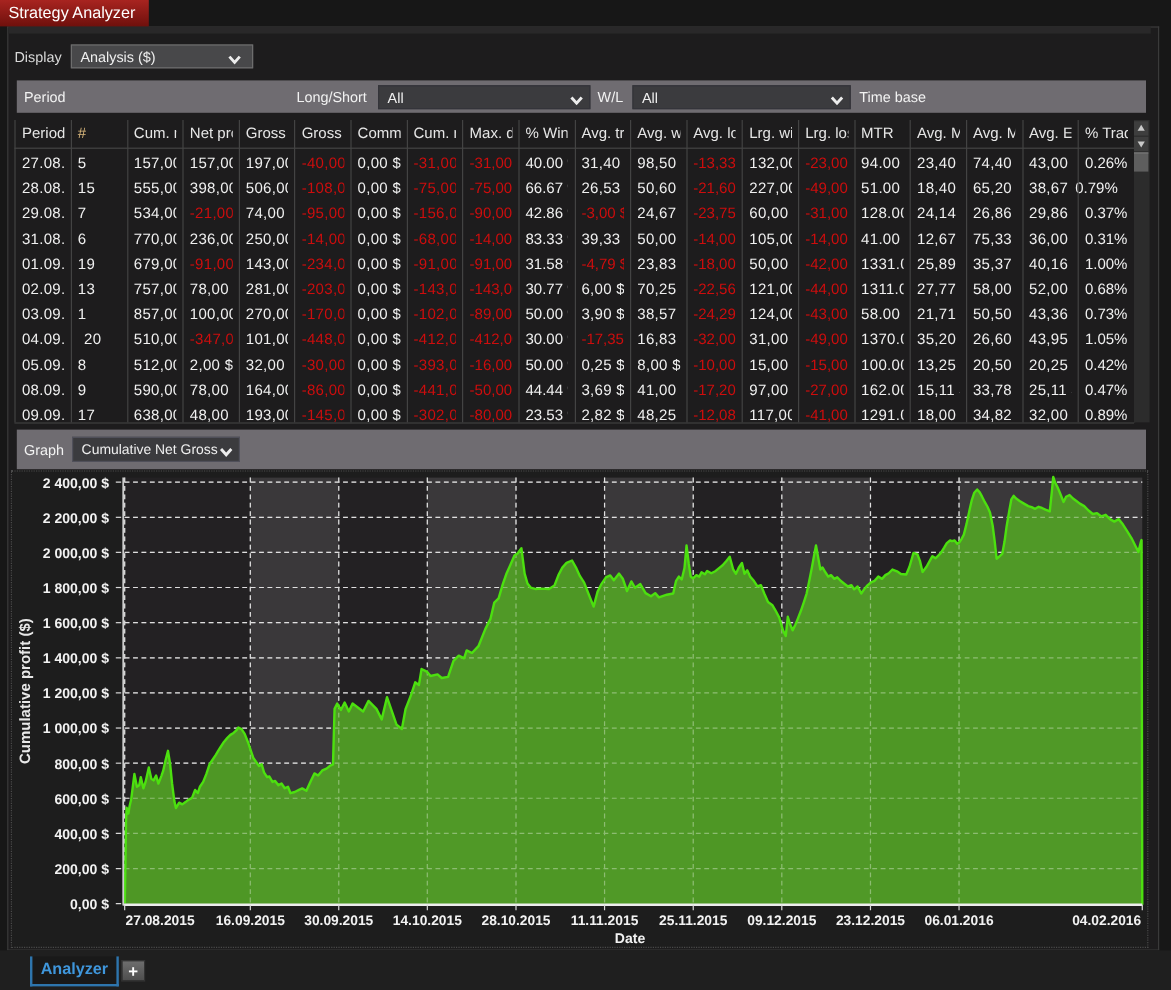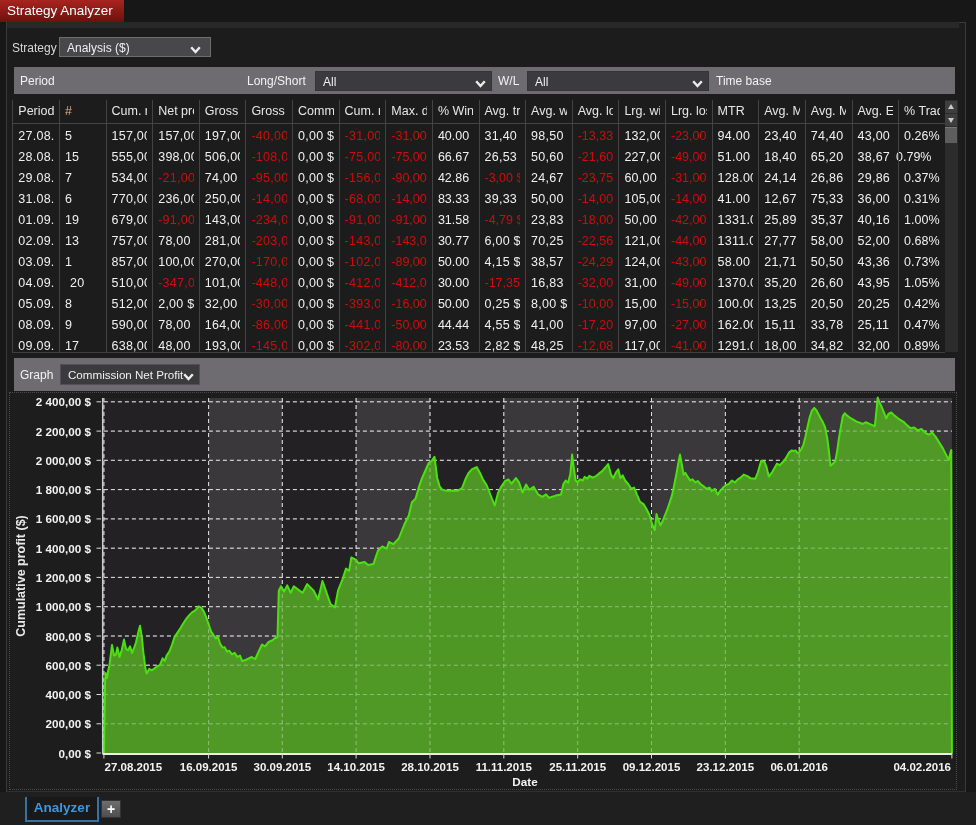--- a/index.html
+++ b/index.html
@@ -34,21 +34,21 @@
 #chartpanel { left:9px; top:392px; width:948px; height:398px; background:#1d1d1d; border:1px dotted #4a4a4a; }
 #tabbar { left:0; top:792px; width:976px; height:33px; background:#1f1f1f; }
 #antab { left:25px; top:797px; width:74px; height:25px; border:2px solid #2e75ad; border-top:none; color:#3f96db; font-weight:bold; font-size:13.5px; text-align:center; line-height:22px; background:#191919; }
 #plus { left:101px; top:800px; width:20px; height:18px; background:linear-gradient(#6e6e6e,#4e4e4e); border:1px solid #333; color:#fff; font-size:14px; font-weight:bold; text-align:center; line-height:16px; }
 </style></head>
 <body>
 <div id="root">
   <div id="win" class="abs"></div>
   <div class="abs" style="left:7px;top:22px;width:952px;height:6px;background:#292829"></div>
   <div id="redtab" class="abs">Strategy Analyzer</div>
-  <div id="displbl" class="abs">Strategy</div>
+  <div id="displbl" class="abs">Display</div>
   <div class="dd ddl" style="left:59px;top:37px;width:152px;height:20px">
       <span class="ddt" style="">Analysis ($)</span>
       <span class="chev" style="right:9px"><svg width="11" height="8" viewBox="0 0 11 8">
           <path d="M1.2 1.2 L5.5 6 L9.8 1.2" stroke="#ececec" stroke-width="2.4" fill="none"></path>
         </svg></span>
     </div>
   <div id="bar1" class="abs"></div>
   <div id="bar2" class="abs"></div>
   <span class="blab" style="left:20px;top:74px">Period</span>
   <span class="blab" style="left:247px;top:74px">Long/Short</span>
@@ -225,21 +225,21 @@
         <div class="dc" style="left:12.3px">03.09.2015</div>
         <div class="dc" style="left:58.9px">1</div>
         <div class="dc" style="left:105.5px">857,00 $</div>
         <div class="dc" style="left:152.2px">100,00 $</div>
         <div class="dc" style="left:198.8px">270,00 $</div>
         <div class="dc red lsr" style="left:245.4px">-170,00 $</div>
         <div class="dc" style="left:292.0px">0,00 $</div>
         <div class="dc red lsr" style="left:338.6px">-102,00 $</div>
         <div class="dc red" style="left:385.3px">-89,00 $</div>
         <div class="dc nls" style="left:431.9px">50.00 %</div>
-        <div class="dc" style="left:478.5px">4,15 $</div>
+        <div class="dc" style="left:478.5px">3,90 $</div>
         <div class="dc" style="left:525.1px">38,57 $</div>
         <div class="dc red" style="left:571.7px">-24,29 $</div>
         <div class="dc" style="left:618.4px">124,00 $</div>
         <div class="dc red" style="left:665.0px">-43,00 $</div>
         <div class="dc" style="left:711.6px">58.00</div>
         <div class="dc" style="left:758.2px">21,71 $</div>
         <div class="dc" style="left:804.8px">50,50 $</div>
         <div class="dc" style="left:851.5px">43,36 $</div>
         <div class="dc nls" style="left:898.1px">0.73%</div>
       </div>
@@ -291,21 +291,21 @@
         <div class="dc" style="left:12.3px">08.09.2015</div>
         <div class="dc" style="left:58.9px">9</div>
         <div class="dc" style="left:105.5px">590,00 $</div>
         <div class="dc" style="left:152.2px">78,00 $</div>
         <div class="dc" style="left:198.8px">164,00 $</div>
         <div class="dc red lsr" style="left:245.4px">-86,00 $</div>
         <div class="dc" style="left:292.0px">0,00 $</div>
         <div class="dc red lsr" style="left:338.6px">-441,00 $</div>
         <div class="dc red" style="left:385.3px">-50,00 $</div>
         <div class="dc nls" style="left:431.9px">44.44 %</div>
-        <div class="dc" style="left:478.5px">4,55 $</div>
+        <div class="dc" style="left:478.5px">3,69 $</div>
         <div class="dc" style="left:525.1px">41,00 $</div>
         <div class="dc red" style="left:571.7px">-17,20 $</div>
         <div class="dc" style="left:618.4px">97,00 $</div>
         <div class="dc red" style="left:665.0px">-27,00 $</div>
         <div class="dc" style="left:711.6px">162.00</div>
         <div class="dc" style="left:758.2px">15,11 $</div>
         <div class="dc" style="left:804.8px">33,78 $</div>
         <div class="dc" style="left:851.5px">25,11 $</div>
         <div class="dc nls" style="left:898.1px">0.47%</div>
       </div>
@@ -359,21 +359,21 @@
     <div class="sbb" style="top:0.5px">
         <span class="tri" style="top:3px;border-bottom:5px solid #c9c9c9"></span>
       </div>
     <div class="sbb" style="top:13.5px">
         <span class="tri" style="top:4px;border-top:5px solid #c9c9c9"></span>
       </div>
     <div id="thumb"></div>
   </div>
   <span class="blab" style="left:20px;top:368px">Graph</span>
   <div class="dd ddg" style="left:60px;top:364px;width:140px;height:21px">
-      <span class="ddt" style="font-size:11.6px;">Commission Net Profit</span>
+      <span class="ddt" style="font-size:11.6px;">Cumulative Net Gross</span>
       <span class="chev" style="right:5px"><svg width="11" height="8" viewBox="0 0 11 8">
           <path d="M1.2 1.2 L5.5 6 L9.8 1.2" stroke="#ececec" stroke-width="2.4" fill="none"></path>
         </svg></span>
     </div>
   <div id="chartpanel" class="abs"><svg width="948" height="400" viewBox="0 0 948 400" font-family="Liberation Sans, sans-serif">
 <rect x="93.9" y="5" width="104.7" height="356" fill="#232123"></rect>
         <rect x="198.6" y="5" width="73.7" height="356" fill="#3a383a"></rect>
         <rect x="272.3" y="5" width="73.8" height="356" fill="#232123"></rect>
         <rect x="346.1" y="5" width="73.9" height="356" fill="#3a383a"></rect>
         <rect x="420" y="5" width="73.8" height="356" fill="#232123"></rect>

